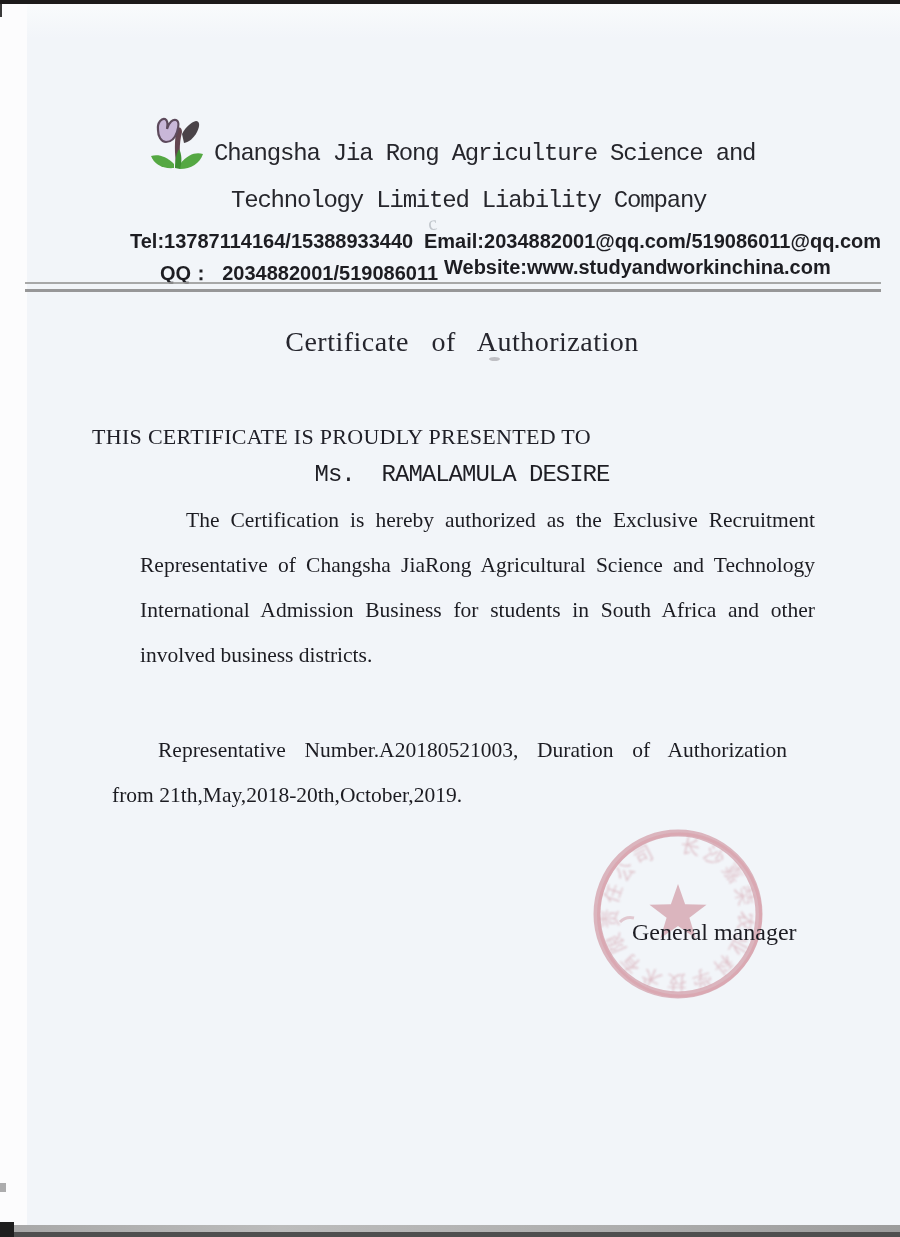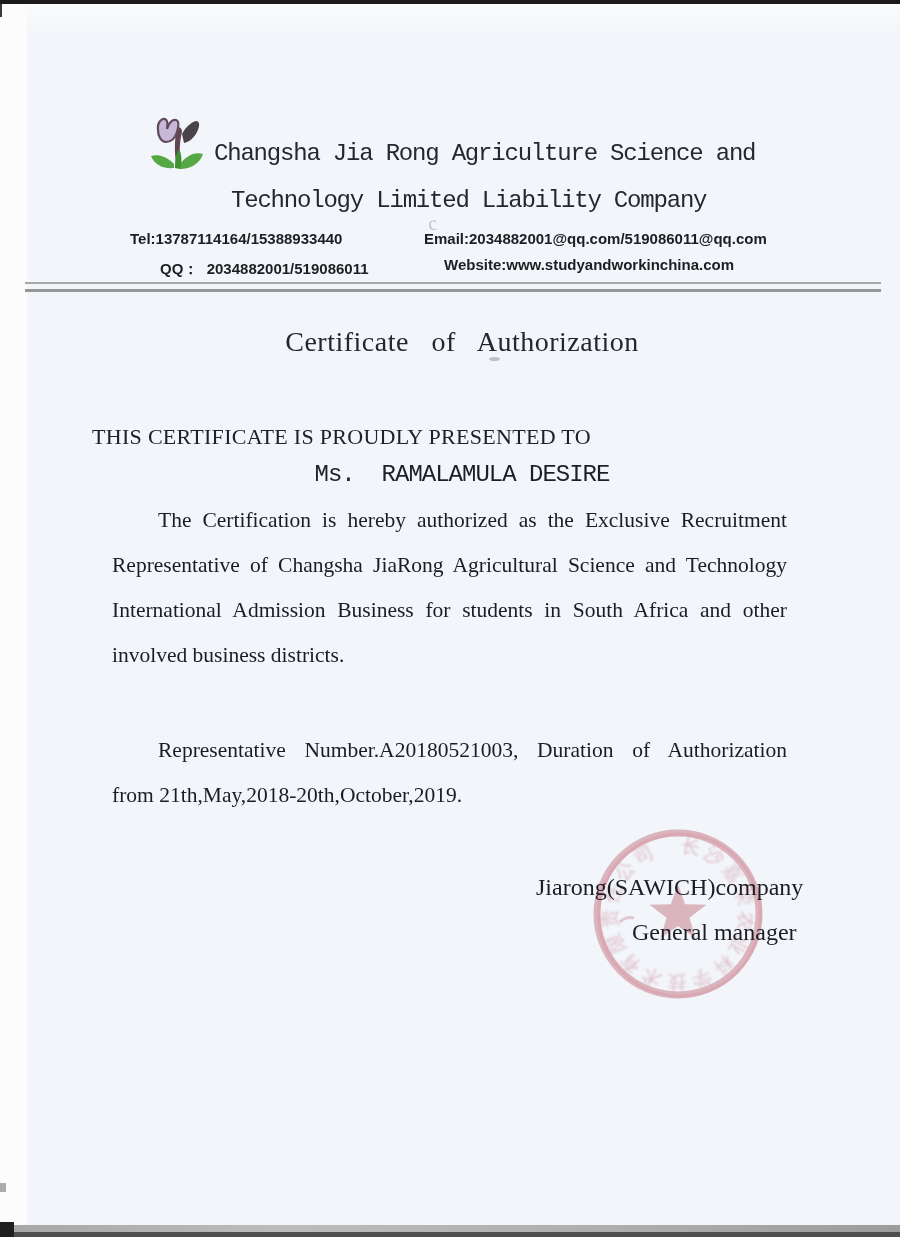--- a/index.html
+++ b/index.html
@@ -18,40 +18,40 @@
   .band-dark{position:absolute;left:14px;top:1232px;width:886px;height:5px;background:#4f4f4f;}
   .corner-square{position:absolute;left:0;top:1222px;width:14px;height:15px;background:#1e1e1e;}
 
   
   .logo{position:absolute;left:146px;top:112px;width:60px;height:62px;}
   .company-line{position:absolute;font-family:"Liberation Mono",monospace;font-size:24px;
                 letter-spacing:-1.2px;color:#26262c;white-space:pre;margin-left:12px;}
   .company-line1{left:202px;top:140px;}
   .company-line2{left:219px;top:187px;}
   .contact{position:absolute;font-family:"Liberation Sans",sans-serif;font-weight:bold;
-           font-size:15px;color:#1d1d22;white-space:pre;}
+           font-size:20px;color:#1d1d22;white-space:pre;}
   .contact-tel{left:130px;top:230px;}
   .contact-email{left:424px;top:230px;}
   .contact-qq{left:160px;top:260px;}
   .contact-web{left:444px;top:256px;}
   .rule1{position:absolute;left:25px;top:282px;width:856px;height:2px;background:#9a9a9a;opacity:.85;}
   .rule2{position:absolute;left:25px;top:289px;width:856px;height:3px;background:#8d8d8d;opacity:.9;}
 
   
   .cert-title{position:absolute;left:112px;top:326px;width:700px;text-align:center;
               font-size:28px;color:#26262e;word-spacing:15px;letter-spacing:.5px;}
   .presented{position:absolute;left:92px;top:424px;width:700px;
              font-size:22px;color:#202028;letter-spacing:.3px;}
   .recipient{position:absolute;left:112px;top:461px;width:700px;text-align:center;
              font-family:"Liberation Mono",monospace;font-size:24px;letter-spacing:-1px;
              color:#1e1e24;white-space:pre;}
 
   
   .body-para{position:absolute;left:112px;width:675px;}
-  .para1{top:498px;}
+  .para1{top:498px;margin-left:28px;}
   .para2{top:728px;}
   .body-line{font-size:21.5px;line-height:45px;color:#1c1c22;
              text-align:justify;text-align-last:justify;}
   .body-line.first{text-indent:46px;}
   .body-line.last{text-align-last:left;}
 
   
   .sig-company{position:absolute;left:536px;top:874px;font-size:24px;color:#1d1d24;}
   .sig-role{position:absolute;left:632px;top:919px;font-size:24px;color:#1d1d24;}
   .stamp{position:absolute;left:568px;top:804px;width:220px;height:220px;filter:blur(.4px);}
@@ -124,16 +124,15 @@
     <path d="M110,80 L117.1,100.3 L138.5,100.7 L121.4,113.7 L127.6,134.3 L110,122 L92.4,134.3 L98.6,113.7 L81.5,100.7 L102.9,100.3 Z" fill="#c47583" opacity="0.5"></path>
     <defs>
       <path id="ringpath" d="M110,48 A62,62 0 1 1 109.9,48"></path>
     </defs>
     <text class="stamp-ring-text" fill="#c47583">
       <textPath href="#ringpath" startOffset="2">长沙嘉荣农业科学技术有限责任公司</textPath>
     </text>
     <path d="M52,118 q6,-6 14,-4" stroke="#c47583" stroke-width="3" fill="none" opacity="0.35"></path>
   </svg>
 
-  <div class="sig-company">Jiarong(SAWICH)company</div>
   <div class="sig-role">General manager</div>
 
 </div>
 
 </body></html>

